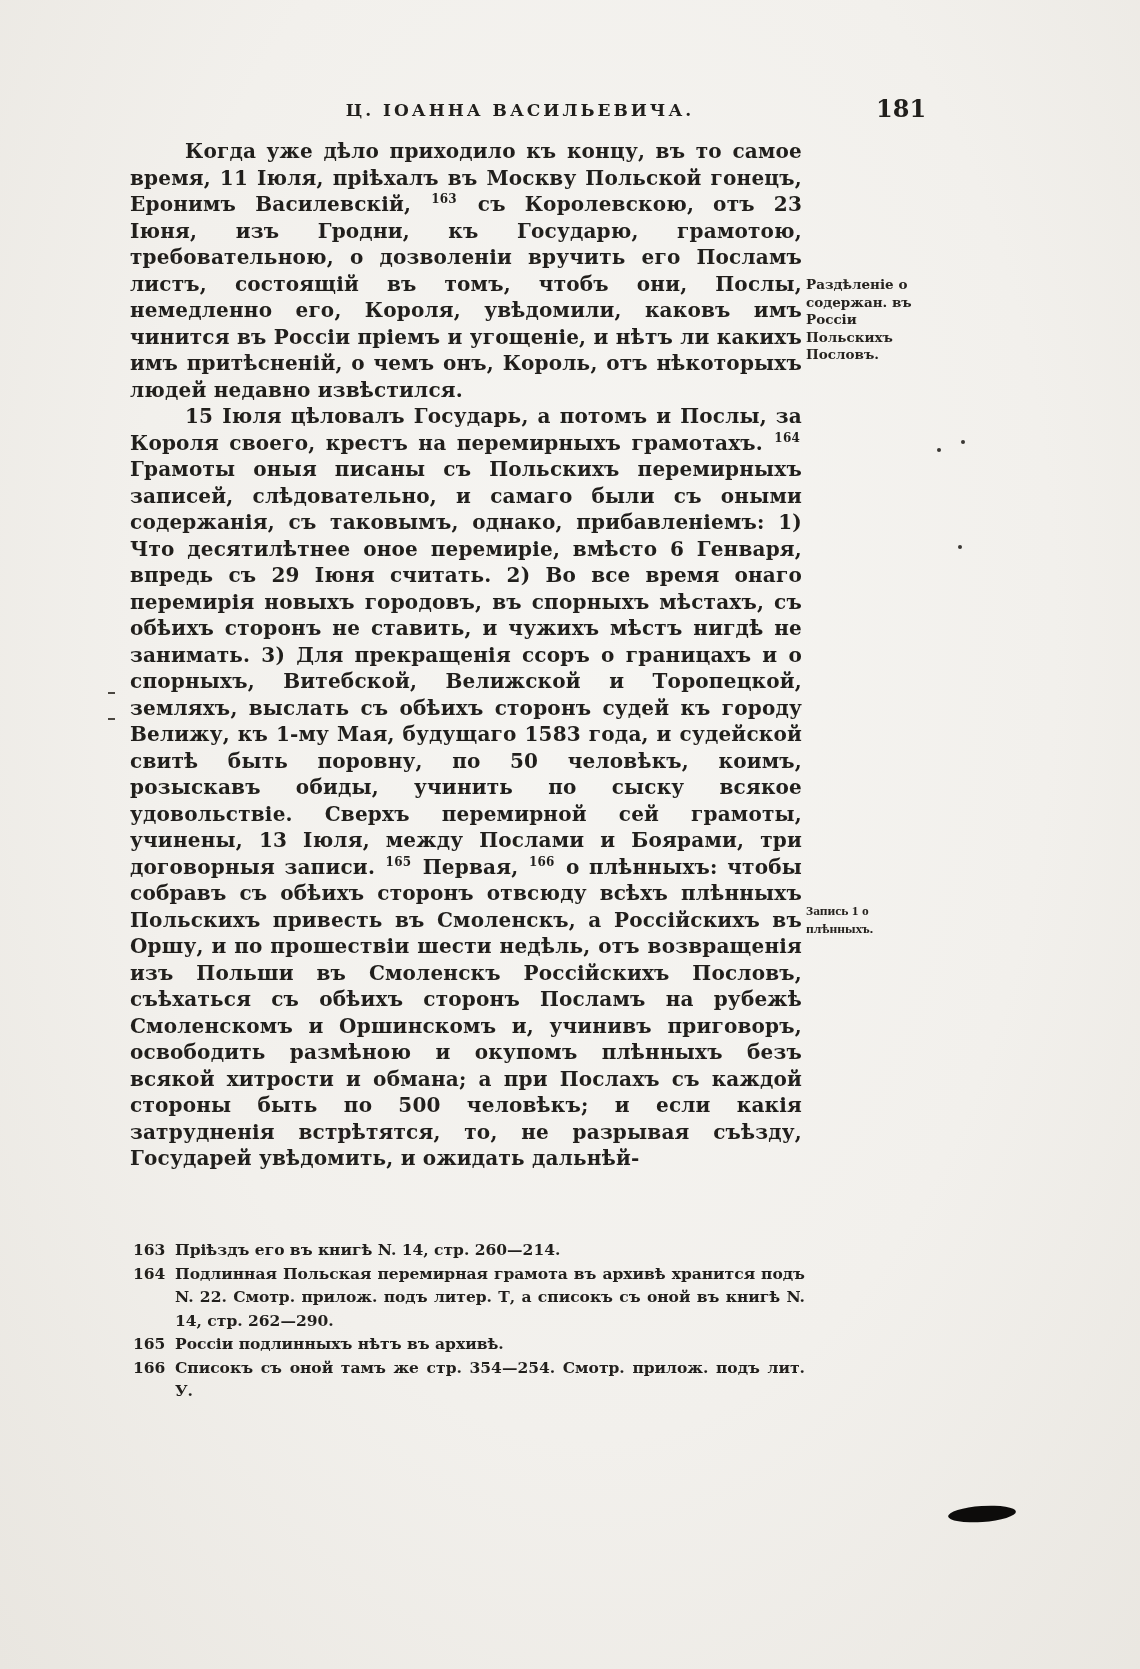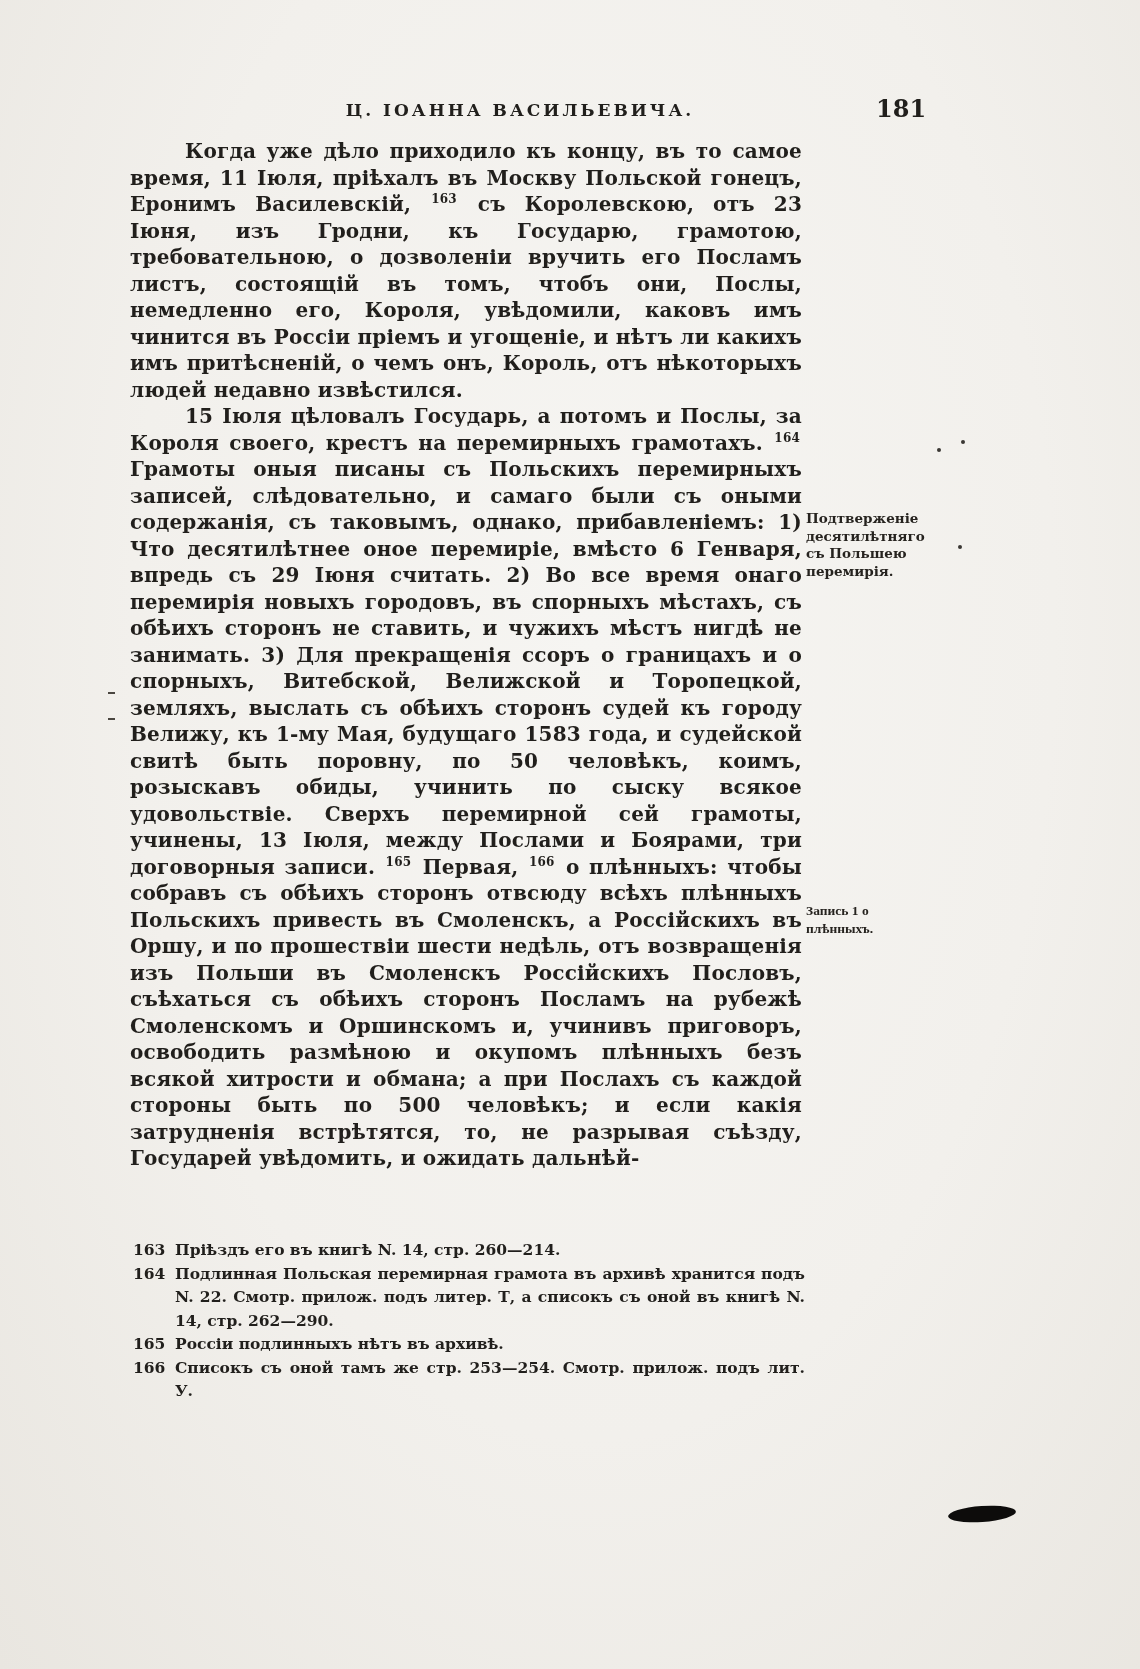--- a/index.html
+++ b/index.html
@@ -88,39 +88,39 @@
 <div class="page">
 
   <div class="running-title">Ц. ІОАННА ВАСИЛЬЕВИЧА.</div>
   <div class="page-number">181</div>
 
   <div class="body-text">
     <p class="para indent"><span>Когда уже дѣло приходило къ концу, въ то самое время, 11 Іюля, пріѣхалъ въ Москву Польской гонецъ, Еронимъ Василевскій, </span><sup class="fn-ref">163</sup><span> съ Королевскою, отъ 23 Іюня, изъ Гродни, къ Государю, грамотою, требовательною, о дозволеніи вручить его Посламъ листъ, состоящій въ томъ, чтобъ они, Послы, немедленно его, Короля, увѣдомили, каковъ имъ чинится въ Россіи пріемъ и угощеніе, и нѣтъ ли какихъ имъ притѣсненій, о чемъ онъ, Король, отъ нѣкоторыхъ людей недавно извѣстился.</span></p>
     <p class="para indent"><span>15 Іюля цѣловалъ Государь, а потомъ и Послы, за Короля своего, крестъ на перемирныхъ грамотахъ. </span><sup class="fn-ref">164</sup><span> Грамоты оныя писаны съ Польскихъ перемирныхъ записей, слѣдовательно, и самаго были съ оными содержанія, съ таковымъ, однако, прибавленіемъ: 1) Что десятилѣтнее оное перемиріе, вмѣсто 6 Генваря, впредь съ 29 Іюня считать. 2) Во все время онаго перемирія новыхъ городовъ, въ спорныхъ мѣстахъ, съ обѣихъ сторонъ не ставить, и чужихъ мѣстъ нигдѣ не занимать. 3) Для прекращенія ссоръ о границахъ и о спорныхъ, Витебской, Велижской и Торопецкой, земляхъ, выслать съ обѣихъ сторонъ судей къ городу Велижу, къ 1-му Мая, будущаго 1583 года, и судейской свитѣ быть поровну, по 50 человѣкъ, коимъ, розыскавъ обиды, учинить по сыску всякое удовольствіе. Сверхъ перемирной сей грамоты, учинены, 13 Іюля, между Послами и Боярами, три договорныя записи. </span><sup class="fn-ref">165</sup><span> Первая, </span><sup class="fn-ref">166</sup><span> о плѣнныхъ: чтобы собравъ съ обѣихъ сторонъ отвсюду всѣхъ плѣнныхъ Польскихъ привесть въ Смоленскъ, а Россійскихъ въ Оршу, и по прошествіи шести недѣль, отъ возвращенія изъ Польши въ Смоленскъ Россійскихъ Пословъ, съѣхаться съ обѣихъ сторонъ Посламъ на рубежѣ Смоленскомъ и Оршинскомъ и, учинивъ приговоръ, освободить размѣною и окупомъ плѣнныхъ безъ всякой хитрости и обмана; а при Послахъ съ каждой стороны быть по 500 человѣкъ; и если какія затрудненія встрѣтятся, то, не разрывая съѣзду, Государей увѣдомить, и ожидать дальнѣй-</span></p>
   </div>
 
-  <div class="margin-note" style="top: 510px;">Подтверженіе десятилѣтняго съ Польшею перемирія.</div>
+  <div class="margin-note" style="top: 276px;">Раздѣленіе о содержан. въ Россіи Польскихъ Пословъ.</div>
   <div class="margin-note" style="top: 902px; font-family: Liberation Serif, serif;">Запись 1 о плѣнныхъ.</div>
 
   <div class="footnotes">
     <div class="footnote">
       <span class="fn-num">163</span>
       <span class="fn-text">Пріѣздъ его въ книгѣ N. 14, стр. 260—214.</span>
     </div>
     <div class="footnote">
       <span class="fn-num">164</span>
       <span class="fn-text">Подлинная Польская перемирная грамота въ архивѣ хранится подъ N. 22. Смотр. прилож. подъ литер. Т, а списокъ съ оной въ книгѣ N. 14, стр. 262—290.</span>
     </div>
     <div class="footnote">
       <span class="fn-num">165</span>
       <span class="fn-text">Россіи подлинныхъ нѣтъ въ архивѣ.</span>
     </div>
     <div class="footnote">
       <span class="fn-num">166</span>
-      <span class="fn-text">Списокъ съ оной тамъ же стр. 253—254. Смотр. прилож. подъ лит. У.</span>
+      <span class="fn-text">Списокъ съ оной тамъ же стр. 354—254. Смотр. прилож. подъ лит. У.</span>
     </div>
   </div>
 
   <div class="artifact blot" style="left: 948px; top: 1506px;"></div>
   <div class="artifact speck" style="left: 961px; top: 440px;"></div>
   <div class="artifact speck" style="left: 958px; top: 545px;"></div>
   <div class="artifact tick" style="left: 108px; top: 692px;"></div>
   <div class="artifact tick" style="left: 108px; top: 718px;"></div>
   <div class="artifact speck" style="left: 937px; top: 448px;"></div>
 

